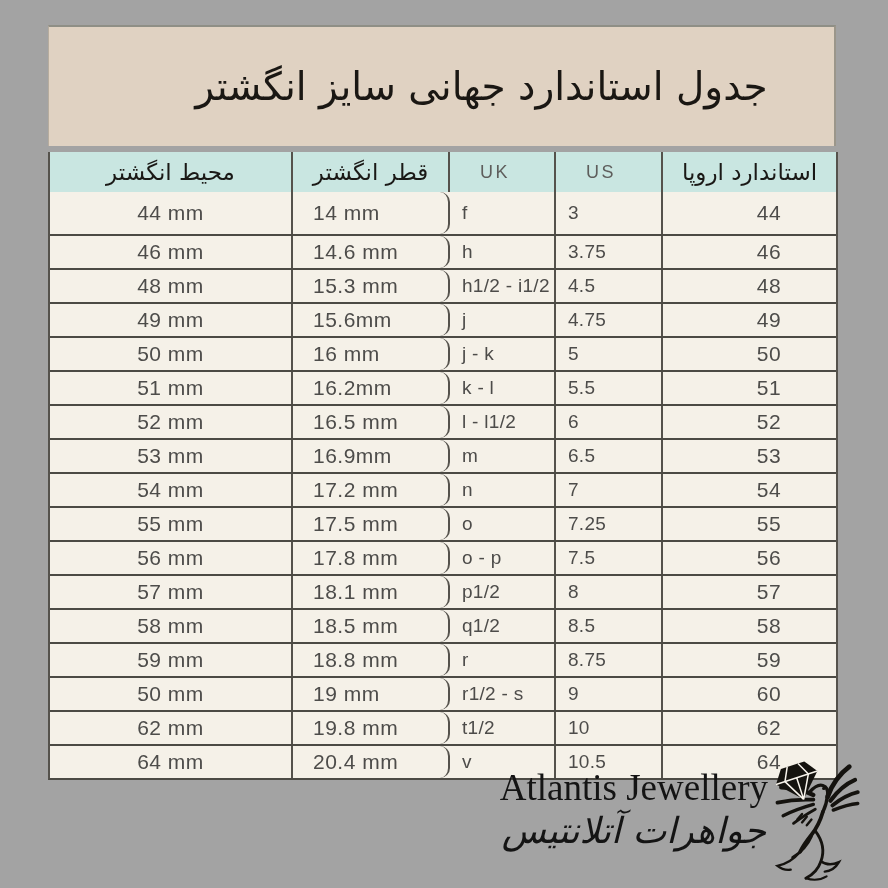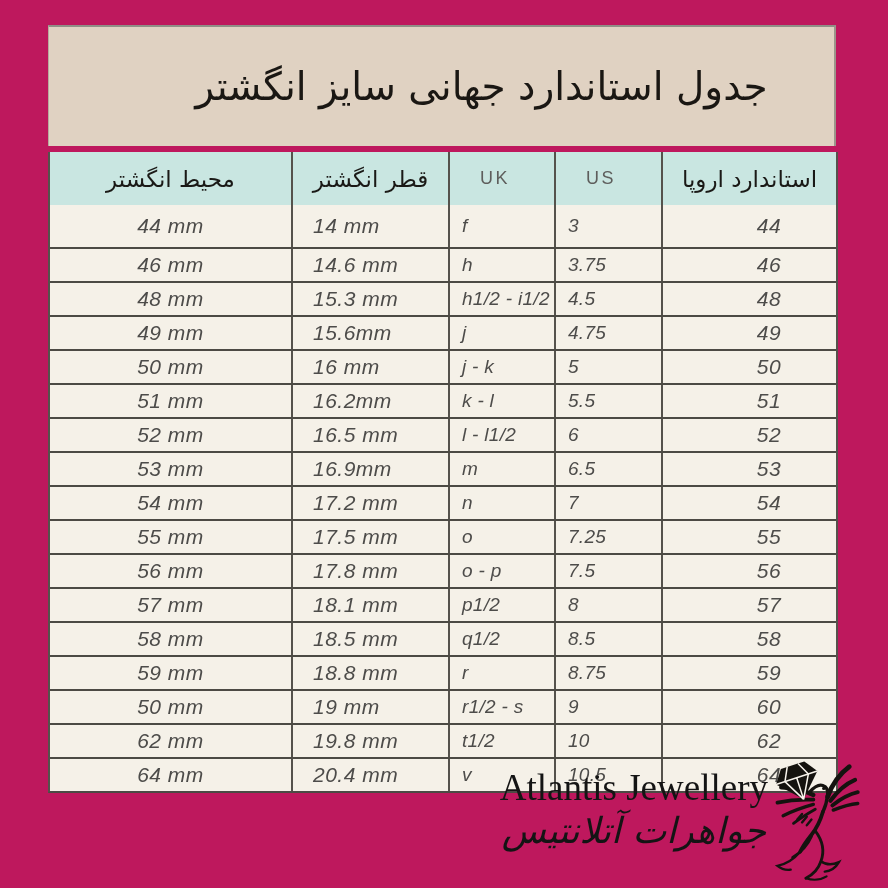--- a/index.html
+++ b/index.html
@@ -1,19 +1,19 @@
 <!DOCTYPE html>
 <html lang="fa"><head>
 <meta charset="utf-8">
 <style>
   html, body { margin: 0; padding: 0; }
   body { width: 888px; height: 888px; background: #f8f4ec; }
   .page {
     position: relative; width: 888px; height: 888px;
-    background: #be185d; overflow: hidden;
+    background: #a3a3a3; overflow: hidden;
     font-family: "Liberation Sans", sans-serif;
   }
 
   
   .banner {
     position: absolute; left: 48px; top: 25px;
     width: 788px; height: 121px; box-sizing: border-box;
     background: #e0d2c2;
     border-top: 2px solid #8f8f86;
     border-right: 2px solid #9b968a;
@@ -27,21 +27,21 @@
   }
 
   
   .size-table {
     position: absolute; left: 48px; top: 152px; width: 790px;
     box-sizing: border-box;
     border-left: 2px solid #55524c;
     border-right: 2px solid #55524c;
     border-bottom: 2px solid #4c4a44;
   }
-  .header-row { display: flex; height: 53px; background: #c9e6e1; }
+  .header-row { display: flex; height: 40px; background: #c9e6e1; }
   .hcell {
     box-sizing: border-box; border-right: 2px solid #55524c;
     display: flex; align-items: center; white-space: nowrap;
   }
   .hcell:last-child { border-right: none; text-align: right; }
   .c1 { width: 243px; }
   .c2 { width: 157px; }
   .c3 { width: 106px; }
   .c4 { width: 107px; }
   .c5 { flex: 1; }
@@ -50,31 +50,30 @@
     font-family: "DejaVu Sans", sans-serif;
     font-size: 23px; color: #1a1916;
   }
   .hcell.en {
     padding-left: 30px; font-size: 18px; color: #5e5e5c; letter-spacing: 2.5px;
   }
 
   .trow {
     display: flex; height: 32px; background: #f5f1e8;
     border-top: 2px solid #4c4a44;
-    font-style: italic;
   }
   .trow:first-child { height: 42px; border-top: none; }
   .tcell {
     box-sizing: border-box; border-right: 2px solid #55524c;
     display: flex; align-items: center;
     font-size: 21px; color: #4d4c4a; letter-spacing: 0.5px; white-space: nowrap;
   }
   .tcell:last-child { border-right: none; }
   .tcell.c1 { justify-content: center; }
-  .tcell.c2 { padding-left: 20px; }
+  .tcell.c2 { padding-left: 20px; border-radius: 10px; }
   .tcell.c3, .tcell.c4 { padding-left: 12px; font-size: 19px; letter-spacing: 0.3px; }
   .tcell.c5 { justify-content: center; padding-left: 39px; }
 
   
   .brand-en {
     position: absolute; top: 766px; right: 120px;
     font-family: "Liberation Serif", serif;
     font-size: 37px; color: #141414; white-space: nowrap;
   }
   .brand-fa {

